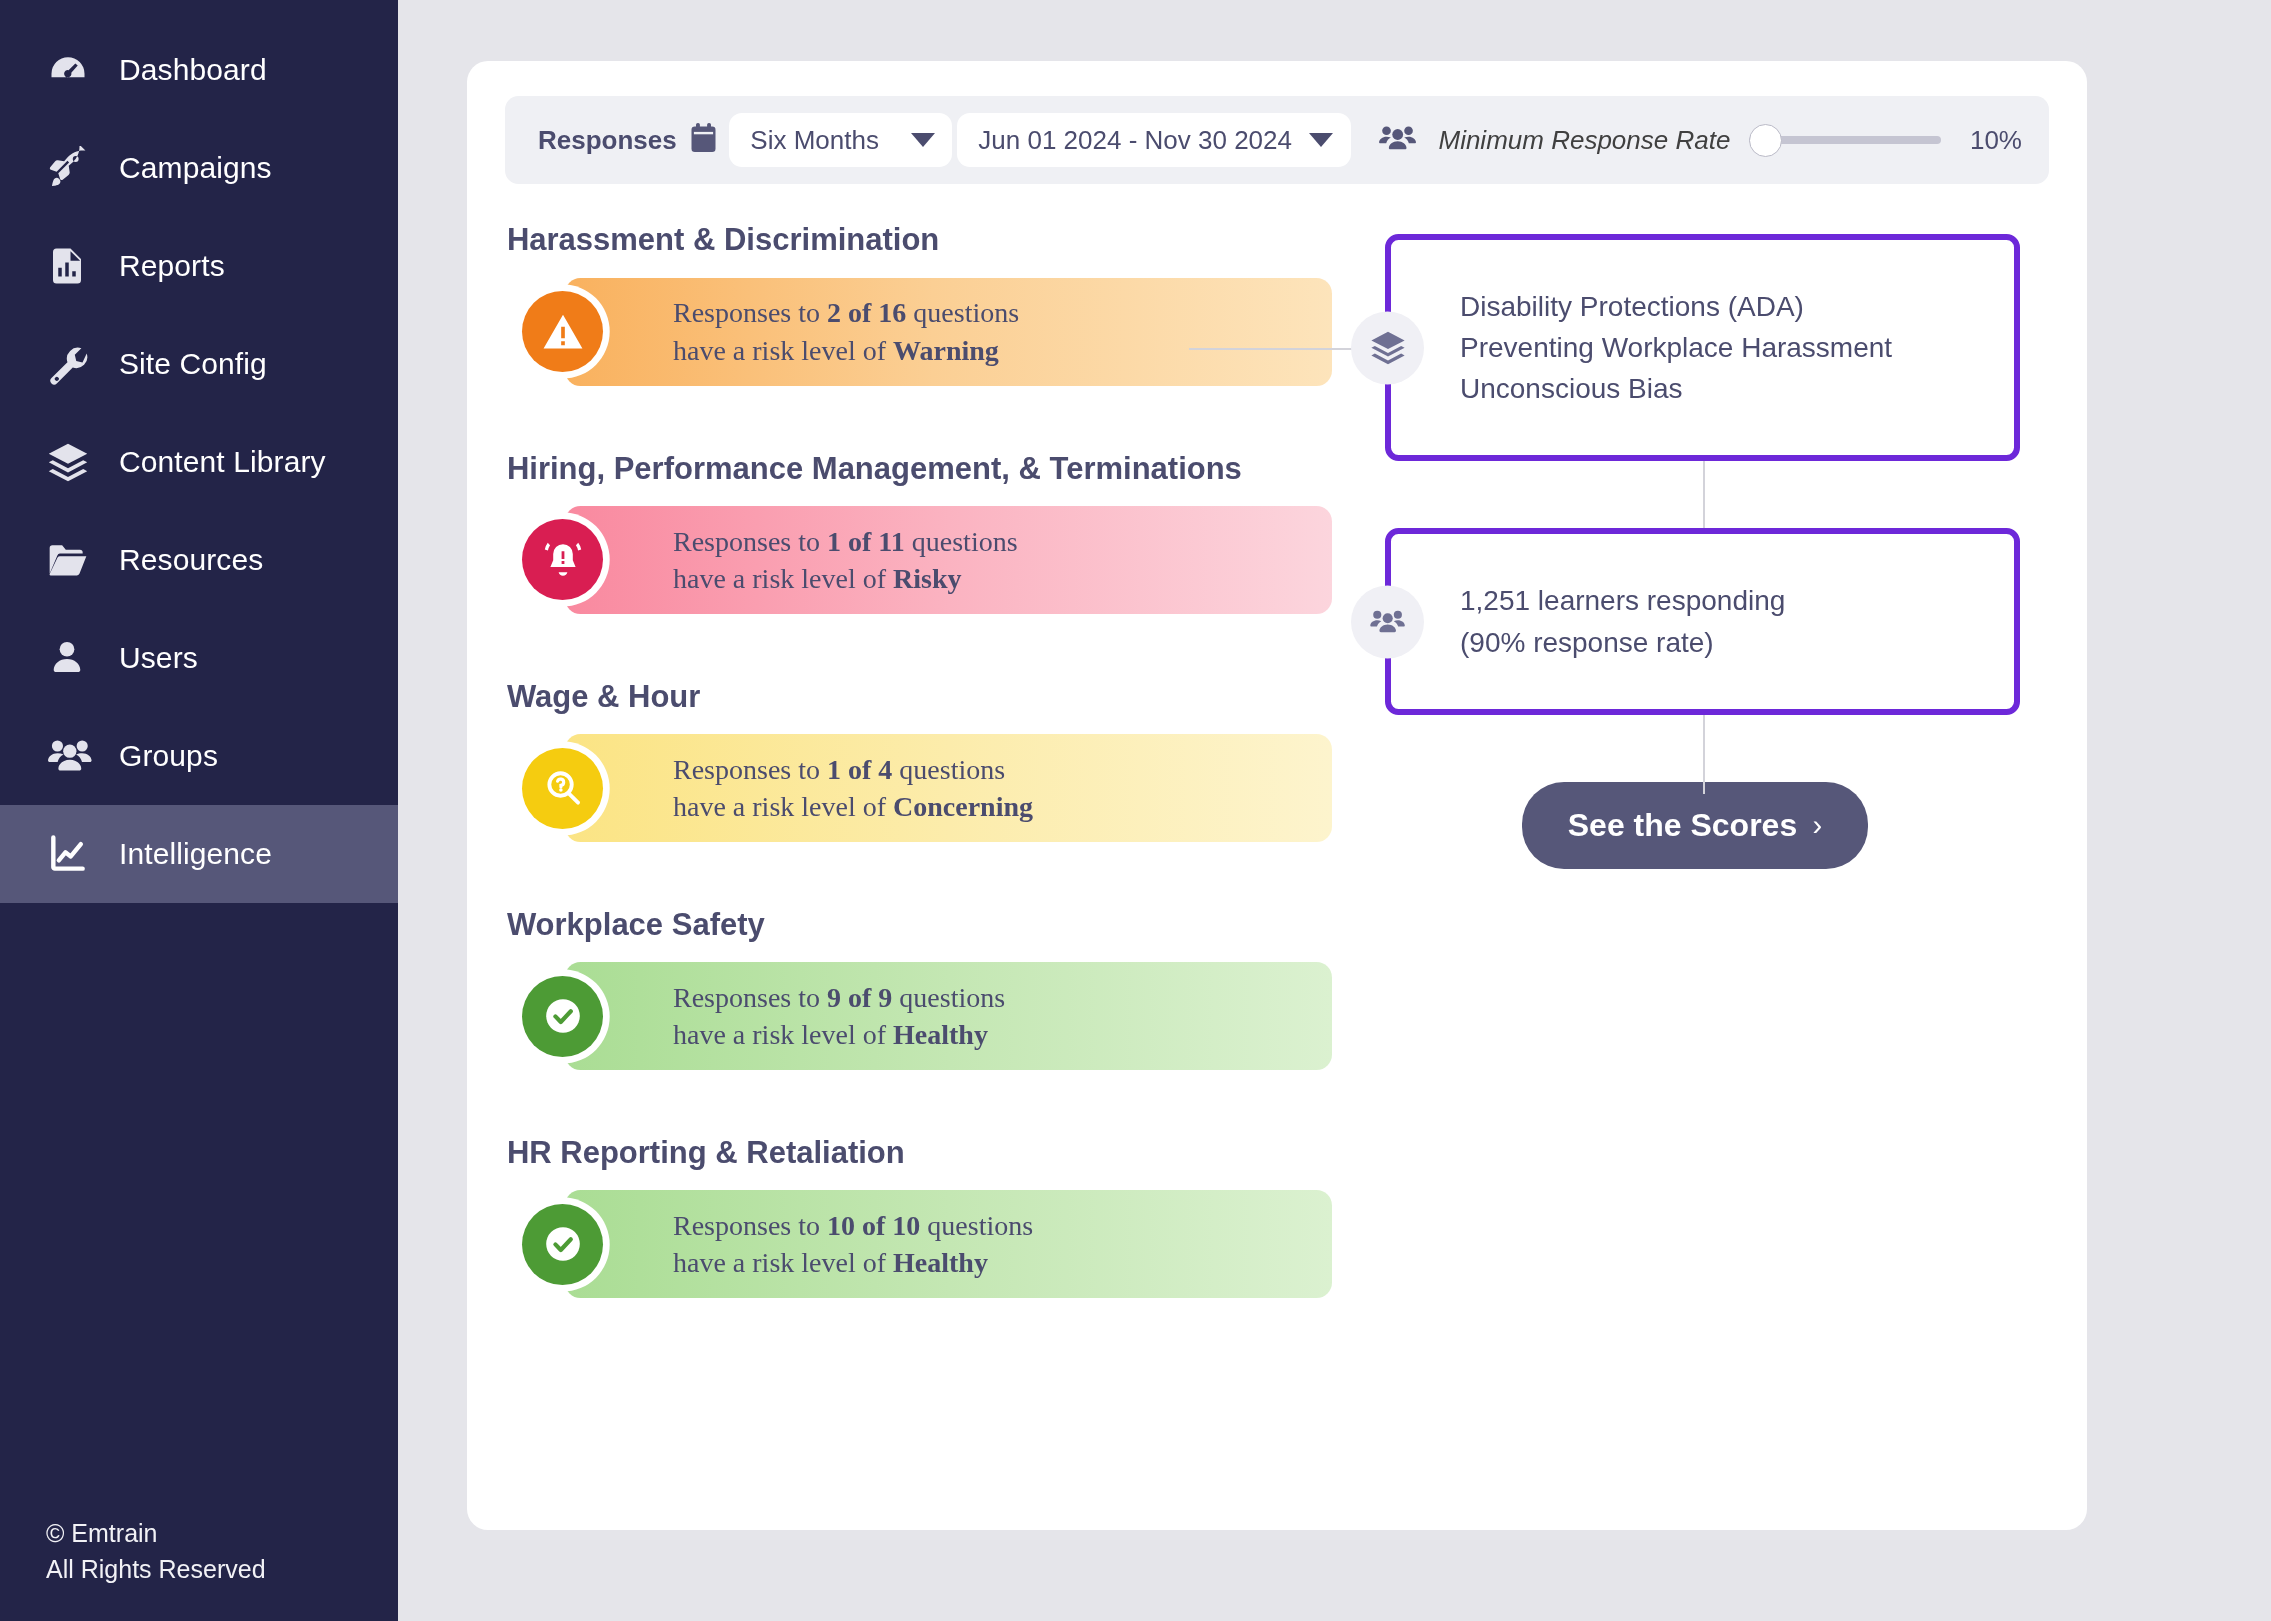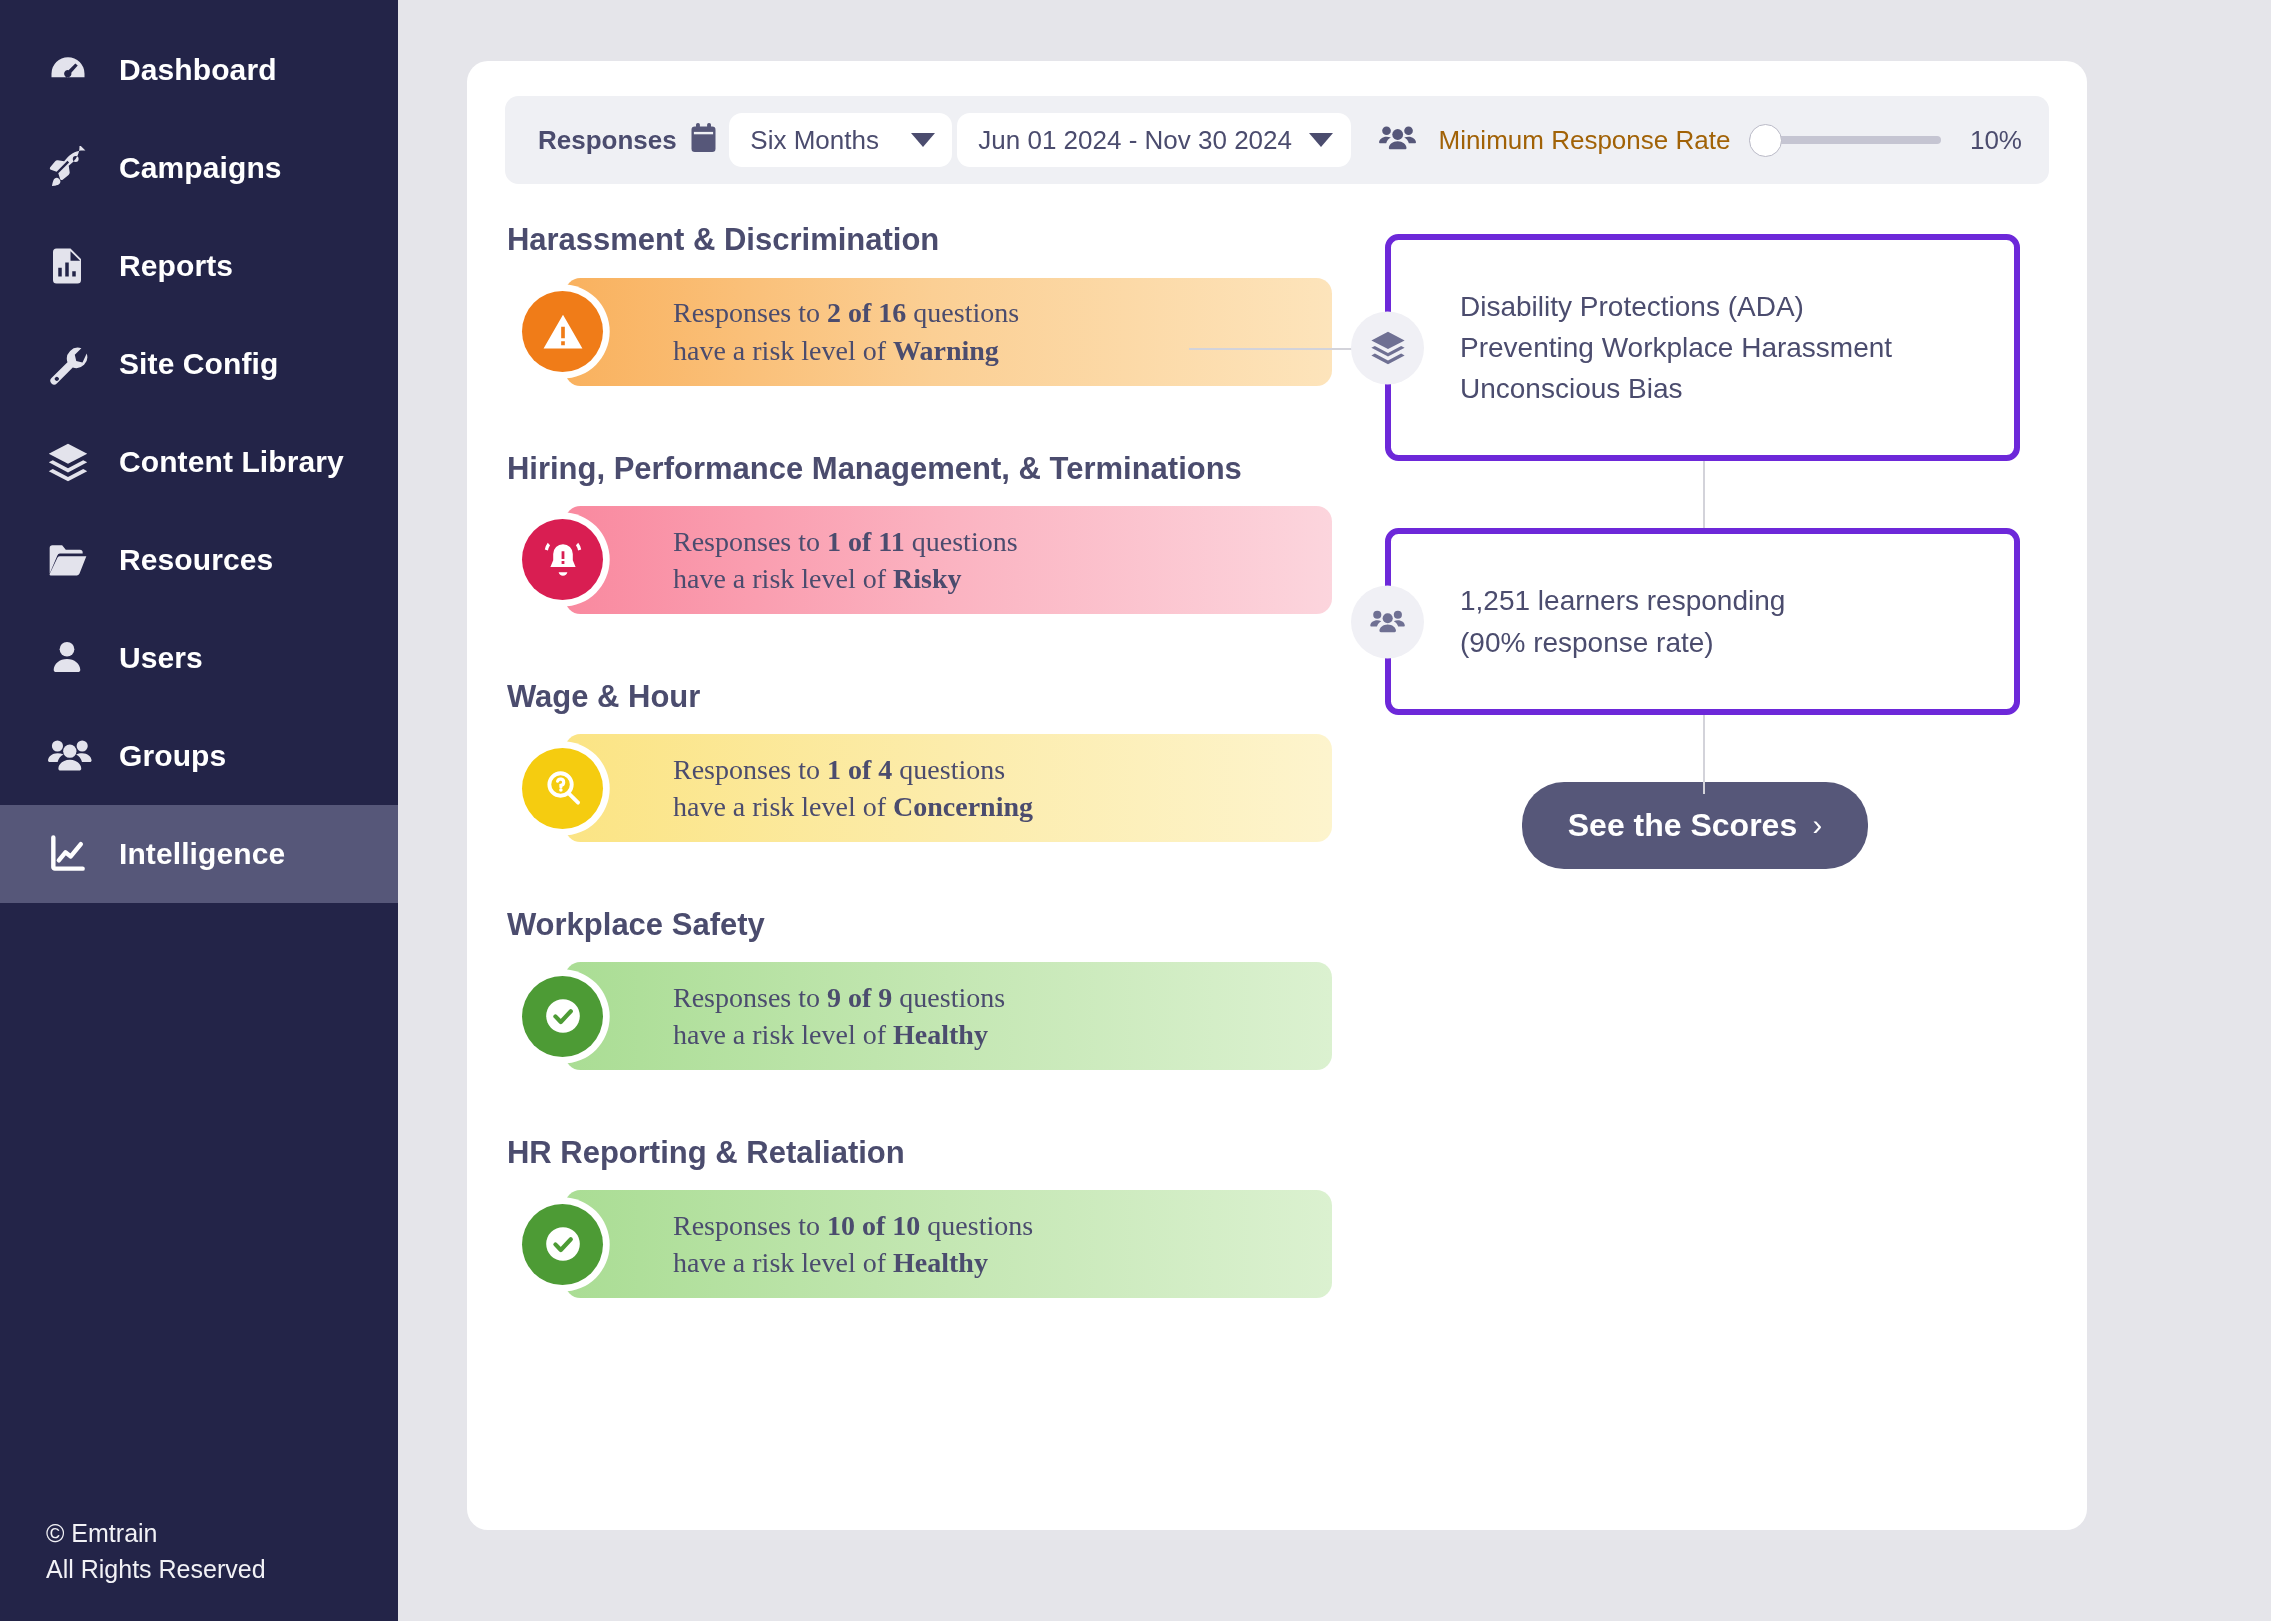--- a/index.html
+++ b/index.html
@@ -25,21 +25,21 @@
     color: #ffffff;
     cursor: pointer;
   }
   .nav-item.active { background: #565779; }
   .nav-ico {
     width: 52px; flex: 0 0 52px; height: 46px;
     display: flex; align-items: center; justify-content: flex-start;
     margin-right: 21px;
   }
   .nav-ico svg { display: block; }
-  .nav-label { font-size: 30px; font-weight: bold; letter-spacing: 0.1px; text-align: center; }
+  .nav-label { font-size: 30px; font-weight: normal; letter-spacing: 0.1px; text-align: center; }
 
   .sb-footer {
     position: absolute; left: 46px; bottom: 35px;
     color: #f2f2f6; font-size: 25px; line-height: 1.42;
   }
 
   
   .main {
     flex: 1 1 auto; height: 1622px;
     background: #e5e5ea;
@@ -78,21 +78,21 @@
   .caret {
     width: 0; height: 0; margin-left: 17.3px;
     border-left: 12.5px solid transparent;
     border-right: 12.5px solid transparent;
     border-top: 14.4px solid #4b4c6e;
   }
   .tb-right {
     position: absolute; right: 27px; top: 0; height: 88px;
     display: flex; align-items: center; gap: 19px;
   }
-  .tb-right .tb-label2 { font-size: 26px; color: #a16207; }
+  .tb-right .tb-label2 { font-size: 26px; color: #404040; font-style: italic; }
   .slider { position: relative; width: 192px; height: 33px; display: flex; align-items: center; }
   .slider-track {
     position: absolute; left: 0; right: 0; height: 8.6px;
     background: #c5c5d2; border-radius: 4.8px;
   }
   .slider-thumb {
     position: absolute; left: 0px; width: 33px; height: 33px;
     background: #ffffff; border: 1.9px solid #b9b9c6; border-radius: 50%;
   }
   .slider-val { font-size: 26px; color: #4b4c6e; margin-left: 9.6px; }

